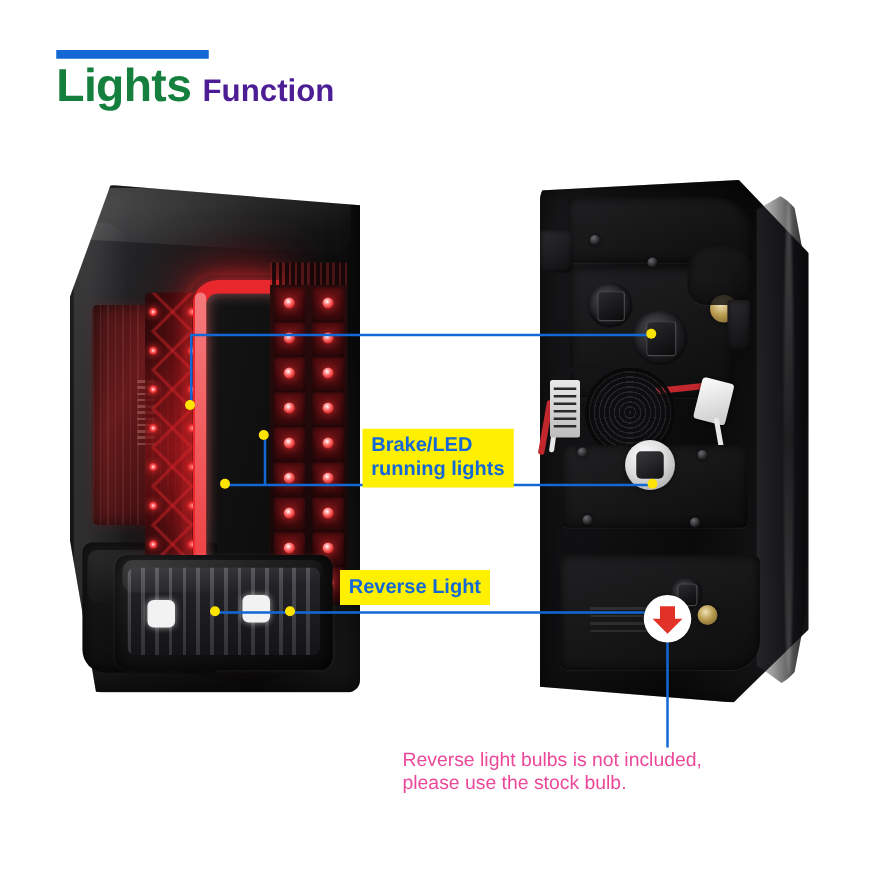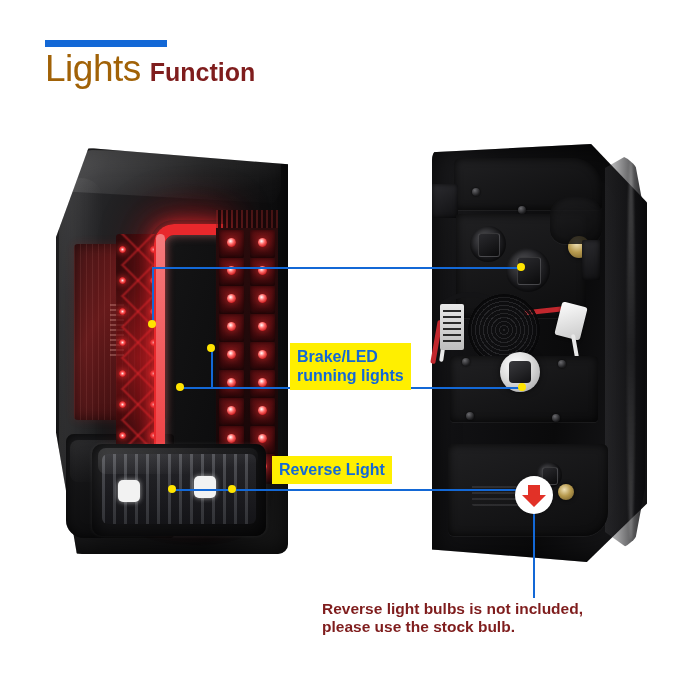--- a/index.html
+++ b/index.html
@@ -34,29 +34,29 @@
     background: #1368d6;
     margin-bottom: 3px;
   }
   .title-row {
     display: flex;
     align-items: baseline;
     white-space: nowrap;
   }
   .title-main {
     font-size: 37px;
-    font-weight: normal;
-    color: #a16207;
+    font-weight: bold;
+    color: #15803d;
     letter-spacing: -0.5px;
     line-height: 1;
   }
   .title-sub {
     font-size: 25px;
     font-weight: bold;
-    color: #7f1d1d;
+    color: #4c1d95;
     margin-left: 9px;
     line-height: 1;
   }
 
   
   .callout {
     position: absolute;
     background: #ffef00;
     color: #1368d6;
     font-weight: bold;
@@ -90,22 +90,22 @@
     border-radius: 50%;
     background: #ffe400;
     z-index: 35;
   }
 
   
   .warning {
     position: absolute;
     left: 322px;
     top: 600px;
-    color: #7f1d1d;
-    font-weight: bold;
+    color: #ec4899;
+    font-weight: normal;
     font-size: 15.5px;
     line-height: 18px;
     white-space: pre-line;
     z-index: 40;
   }
 
   
   #lens {
     position: absolute;
     left: 56px;

